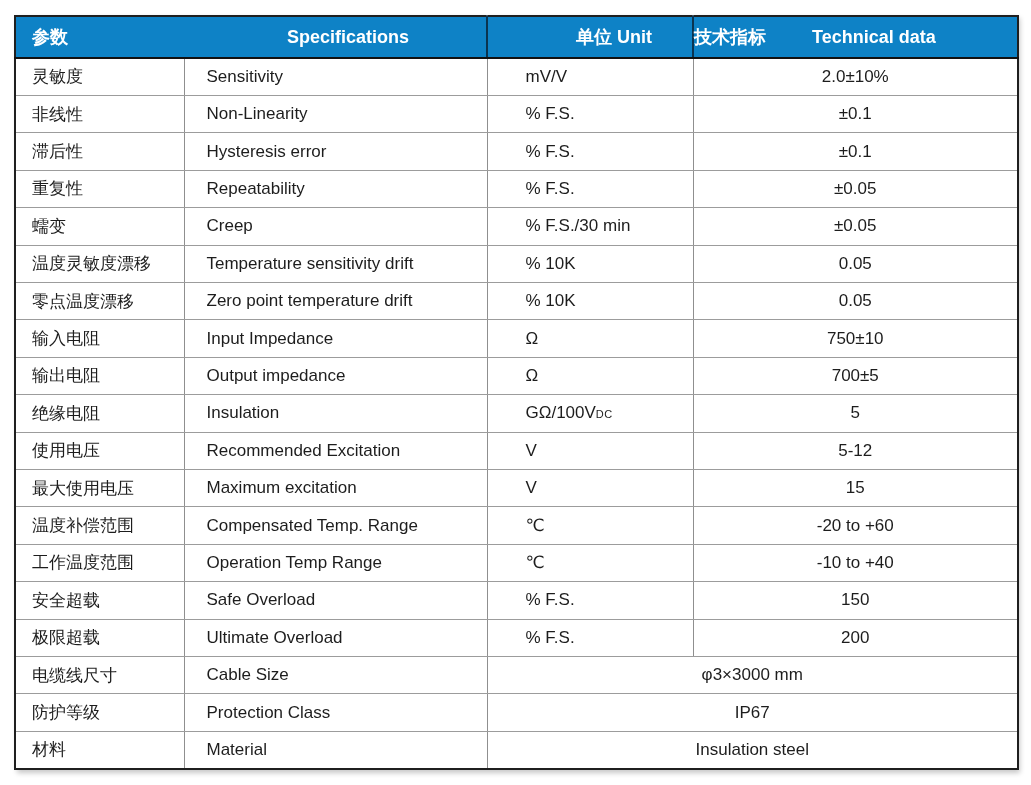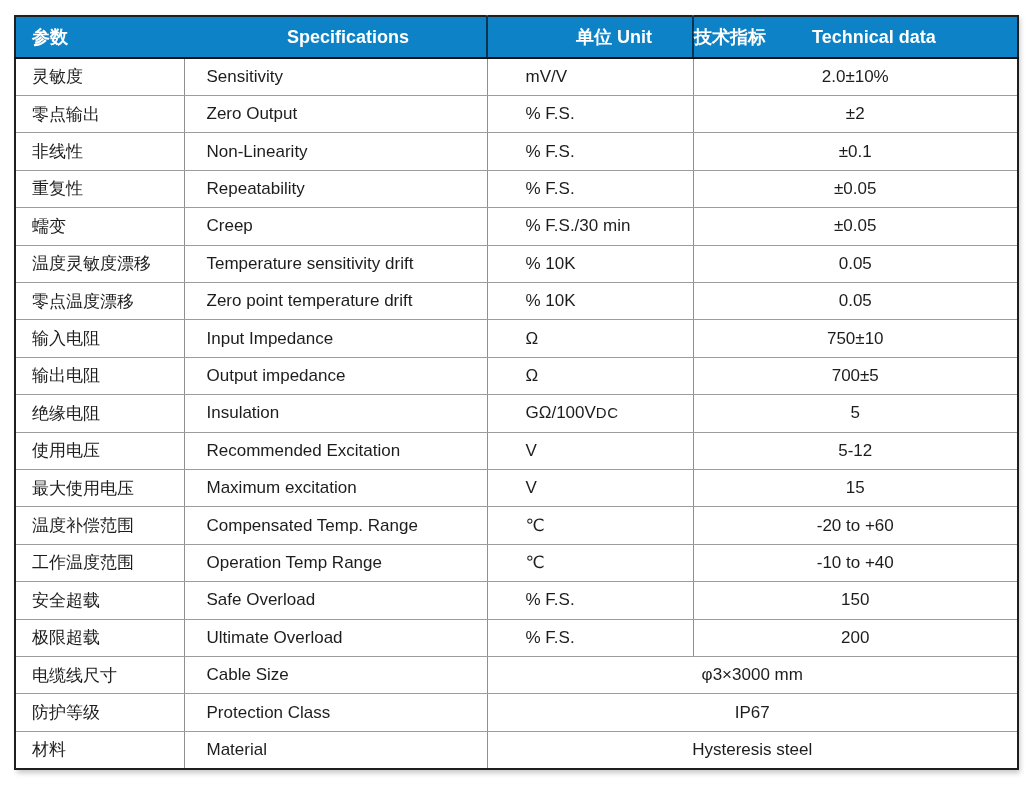--- a/index.html
+++ b/index.html
@@ -43,21 +43,21 @@
     border-bottom:1px solid var(--border-light);
     white-space:nowrap;
     overflow:hidden;
   }
   tbody td + td{border-left:1px solid #8f8f8f;}
   td.c1{text-align:left;padding-left:16px;margin-top:23px;}
   td.c2{text-align:left;padding-left:22px;}
   td.c3{text-align:left;padding-left:38px;}
   td.c4{text-align:center;}
   td.cm{text-align:center;}
-  .sub{font-size:15px;letter-spacing:0.5px;}
+  .sub{font-size:11px;letter-spacing:0.5px;}
 </style>
 </head>
 <body>
 
 <div class="spec-table-wrap">
   <table class="spec-table">
     <colgroup>
       <col style="width:169px">
         <col style="width:303px">
         <col style="width:206px">
@@ -77,28 +77,28 @@
       </tr>
     </thead>
     <tbody>
       <tr>
         <td class="c1">灵敏度</td>
         <td class="c2">Sensitivity</td>
         <td class="c3">mV/V</td>
         <td class="c4">2.0±10%</td>
       </tr>
       <tr>
-        <td class="c1">零点输出</td>
-        <td class="c2">Zero Output</td>
+        <td class="c1">非线性</td>
+        <td class="c2">Non-Linearity</td>
         <td class="c3">% F.S.</td>
-        <td class="c4">±2</td>
+        <td class="c4">±0.1</td>
       </tr>
       <tr>
-        <td class="c1">非线性</td>
-        <td class="c2">Non-Linearity</td>
+        <td class="c1">滞后性</td>
+        <td class="c2">Hysteresis error</td>
         <td class="c3">% F.S.</td>
         <td class="c4">±0.1</td>
       </tr>
       <tr>
         <td class="c1">重复性</td>
         <td class="c2">Repeatability</td>
         <td class="c3">% F.S.</td>
         <td class="c4">±0.05</td>
       </tr>
       <tr>
@@ -179,17 +179,17 @@
         <td class="cm" colspan="2">φ3×3000 mm</td>
       </tr>
       <tr>
         <td class="c1">防护等级</td>
         <td class="c2">Protection Class</td>
         <td class="cm" colspan="2">IP67</td>
       </tr>
       <tr>
         <td class="c1">材料</td>
         <td class="c2">Material</td>
-        <td class="cm" colspan="2">Hysteresis steel</td>
+        <td class="cm" colspan="2">Insulation steel</td>
       </tr>
     </tbody>
   </table>
 </div>
 
 </body></html>

